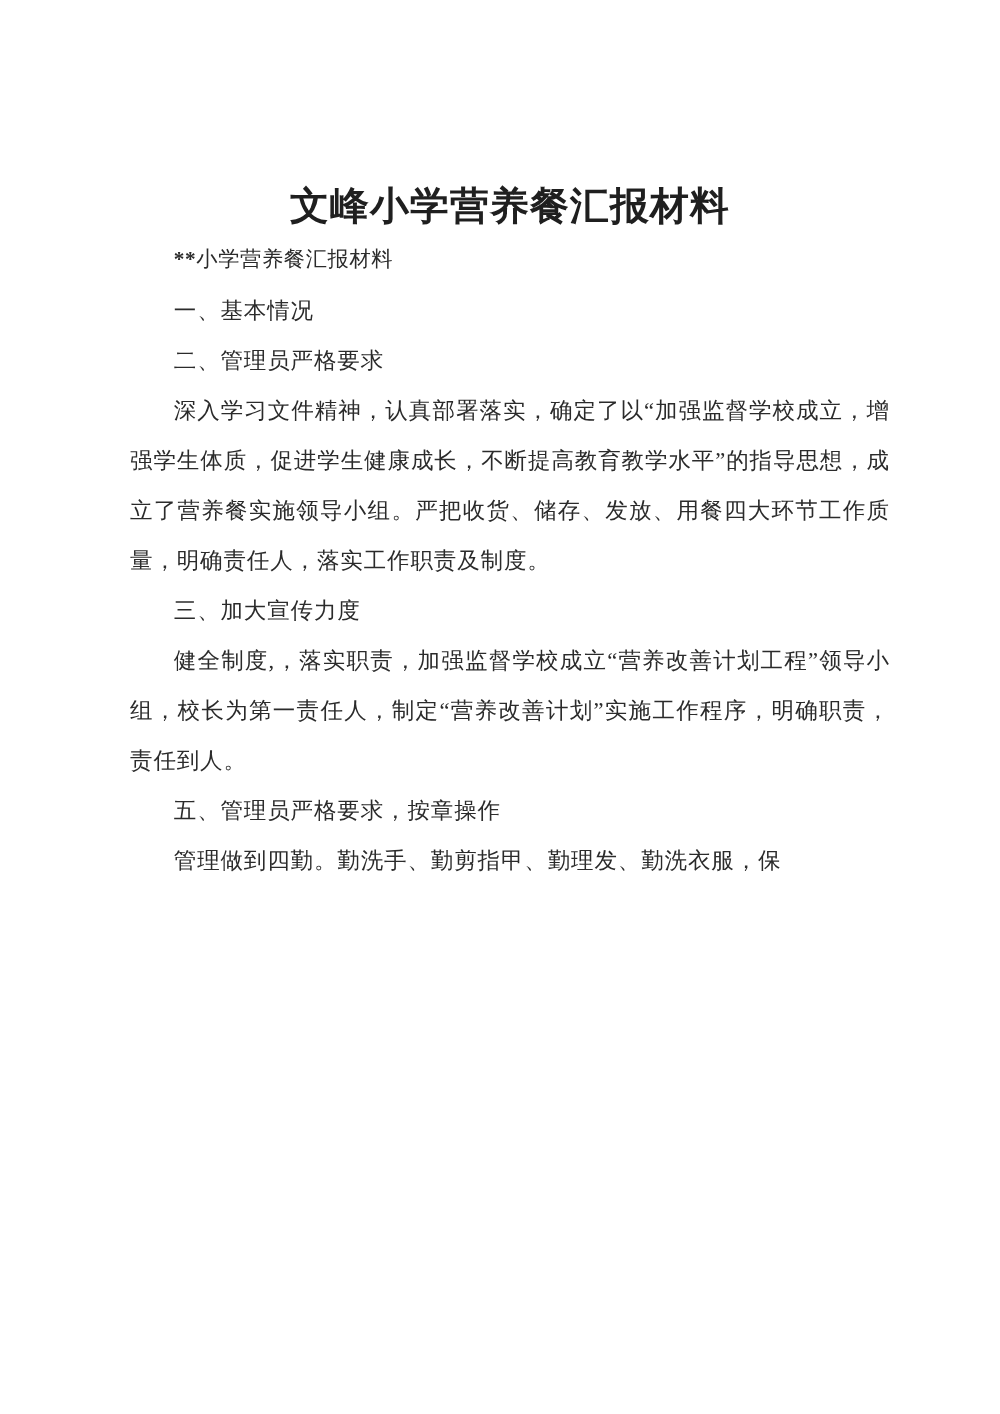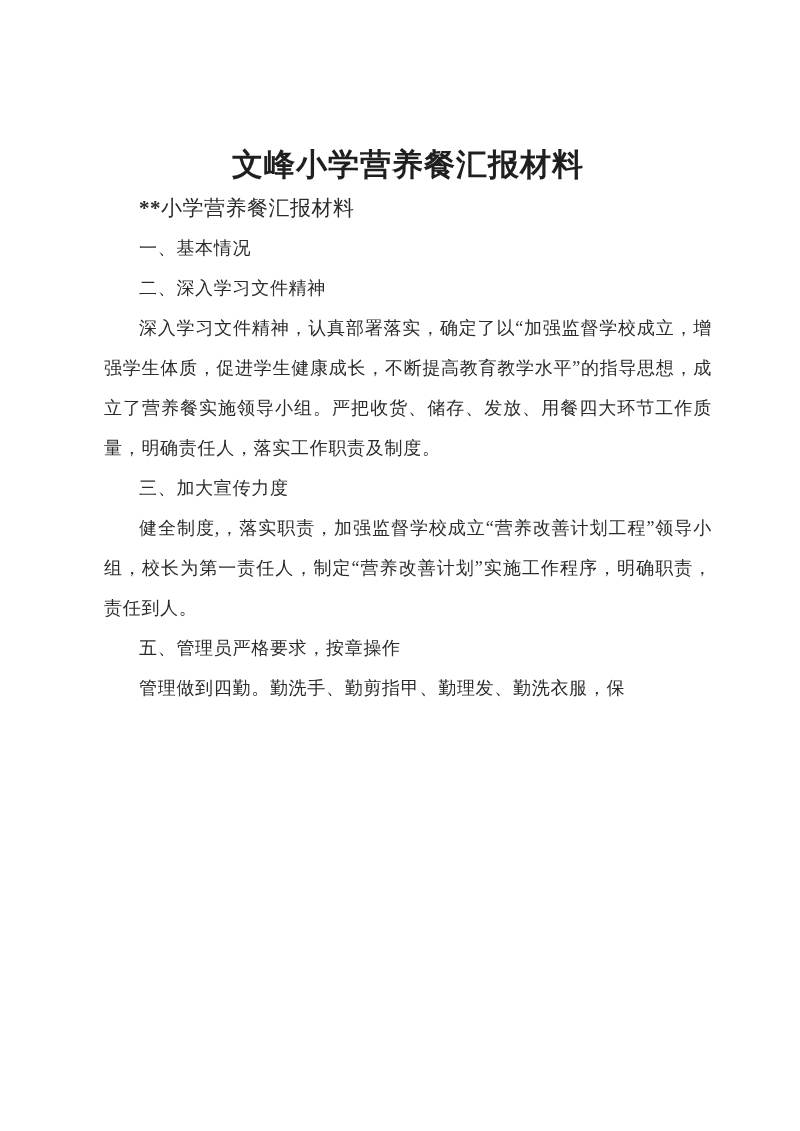--- a/index.html
+++ b/index.html
@@ -27,21 +27,21 @@
     font-size: 31px;
     line-height: 46px;
     font-weight: bold;
     text-align: center;
     letter-spacing: 1px;
     color: #1f1f1f;
     white-space: nowrap;
   }
   .subtitle {
     margin: 0;
-    font-size: 21px;
+    font-size: 17px;
     line-height: 40px;
     text-indent: 35px;
     letter-spacing: 0.5px;
   }
   .subtitle .bold {
     font-weight: bold;
   }
   .heading, .para {
     margin: 0;
     font-size: 18px;
@@ -68,21 +68,21 @@
 
 <div class="page">
   <div class="content">
 
     <h1 class="doc-title">文峰小学营养餐汇报材料</h1>
 
     <p class="subtitle"><span class="bold">**</span><span>小学营养餐汇报材料</span></p>
 
     <p class="heading">一、基本情况</p>
 
-    <p class="heading">二、深入学习文件精神</p>
+    <p class="heading">二、管理员严格要求</p>
     <p class="para">深入学习文件精神，认真部署落实，确定了以“加强监督学校成立，增强学生体质，促进学生健康成长，不断提高教育教学水平”的指导思想，成立了营养餐实施领导小组。严把收货、储存、发放、用餐四大环节工作质量，明确责任人，落实工作职责及制度。</p>
 
     <p class="heading">三、加大宣传力度</p>
 
     <p class="para">健全制度,，落实职责，加强监督学校成立“营养改善计划工程”领导小组，校长为第一责任人，制定“营养改善计划”实施工作程序，明确职责，责任到人。</p>
 
     <p class="heading">五、管理员严格要求，按章操作</p>
     <p class="para">管理做到四勤。勤洗手、勤剪指甲、勤理发、勤洗衣服，保</p>
 
   </div>

